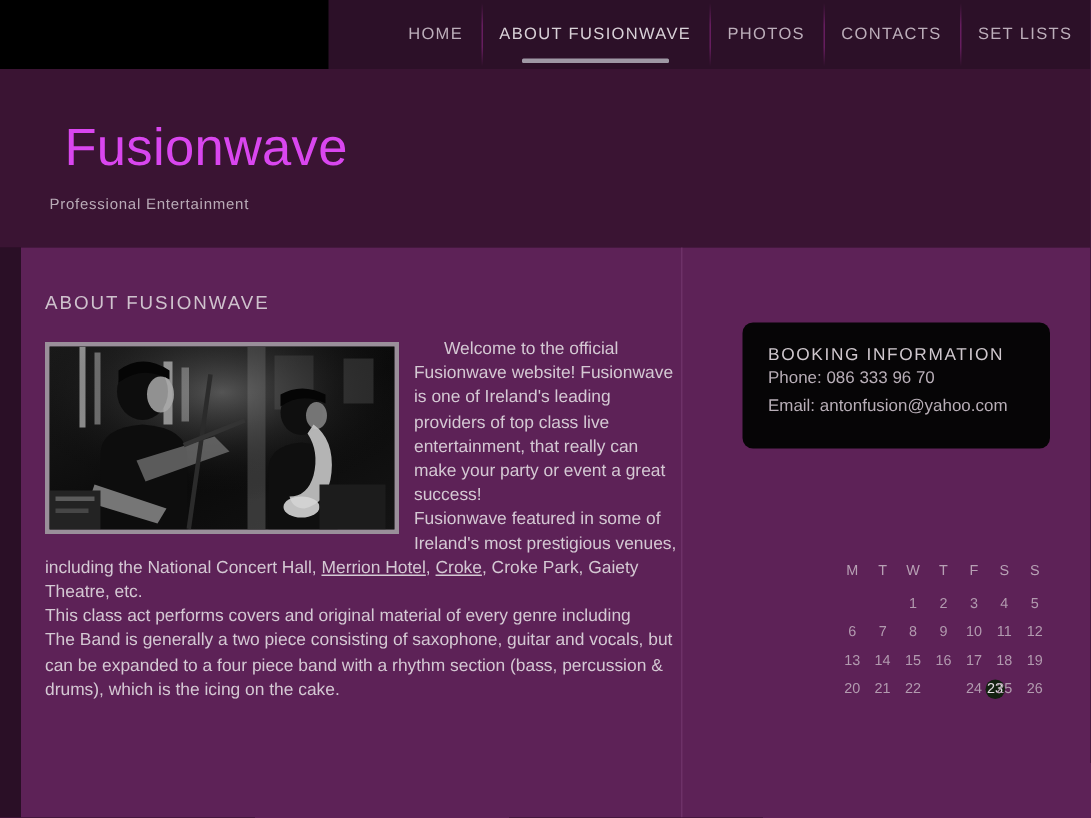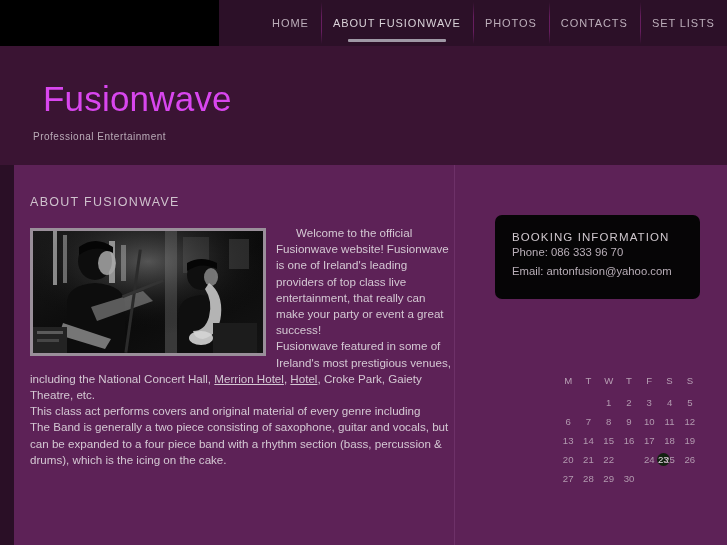--- a/index.html
+++ b/index.html
@@ -319,21 +319,21 @@
           <ellipse cx="168" cy="107" rx="12" ry="7" fill="#d5d5d5" opacity="0.9"></ellipse>
           <rect x="180" y="92" width="44" height="30" fill="#1c1c1c"></rect>
           <rect x="0" y="96" width="34" height="26" fill="#232323"></rect>
           <rect x="4" y="100" width="26" height="3" fill="#808080" opacity="0.6"></rect>
           <rect x="4" y="108" width="22" height="3" fill="#6a6a6a" opacity="0.5"></rect>
         </svg>
       </div>
 
       <div class="body-copy">
         <p class="indent">Welcome to the official Fusionwave website! Fusionwave is one of Ireland's leading providers of top class live entertainment, that really can make your party or event a great success!</p>
-        <p><span>Fusionwave featured in some of Ireland's most prestigious venues, including the National Concert Hall, </span><a href="#">Merrion Hotel</a><span>, </span><a href="#">Hotel</a><span>, Croke Park, Gaiety Theatre, etc.</span></p>
+        <p><span>Fusionwave featured in some of Ireland's most prestigious venues, including the National Concert Hall, </span><a href="#">Merrion Hotel</a><span>, </span><a href="#">Croke</a><span>, Croke Park, Gaiety Theatre, etc.</span></p>
         <p>This class act performs covers and original material of every genre including</p>
         <p>The Band is generally a two piece consisting of saxophone, guitar and vocals, but can be expanded to a four piece band with a rhythm section (bass, percussion &amp; drums), which is the icing on the cake.</p>
       </div>
     </div>
 
     <div class="content-right">
 
       <div class="booking-box">
         <div class="booking-title">BOOKING INFORMATION</div>
         <div class="booking-line">Phone: 086 333 96 70</div>
@@ -383,28 +383,19 @@
               </tr>
               <tr>
                 <td>20</td>
                 <td>21</td>
                 <td>22</td>
                 <td class="today"><span>23</span></td>
                 <td>24</td>
                 <td>25</td>
                 <td>26</td>
               </tr>
-              <tr>
-                <td>27</td>
-                <td>28</td>
-                <td>29</td>
-                <td>30</td>
-                <td class="cal-empty"></td>
-                <td class="cal-empty"></td>
-                <td class="cal-empty"></td>
-              </tr>
             </tbody>
         </table>
       </div>
 
     </div>
   </div>
 </div>
 
 </body></html>

